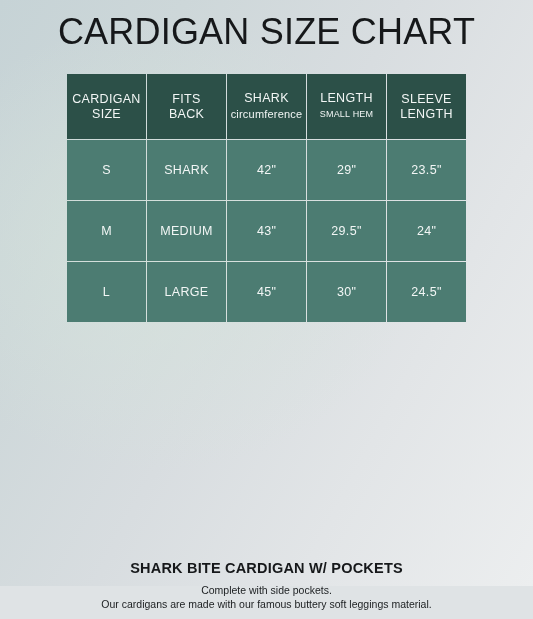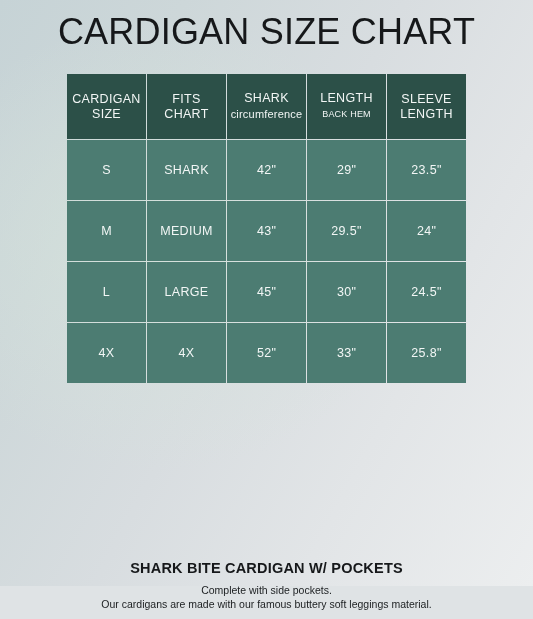--- a/index.html
+++ b/index.html
@@ -110,29 +110,29 @@
 
   <table class="size-table">
     <thead>
       <tr>
         <th>
           <span class="th-main">CARDIGAN</span>
           <span class="th-main">SIZE</span>
         </th>
         <th>
           <span class="th-main">FITS</span>
-          <span class="th-main">CHART</span>
+          <span class="th-main">BACK</span>
         </th>
         <th>
           <span class="th-main">SHARK</span>
           <span class="th-sub">circumference</span>
         </th>
         <th>
           <span class="th-main">LENGTH</span>
-          <span class="th-sub upper">BACK HEM</span>
+          <span class="th-sub upper">SMALL HEM</span>
         </th>
         <th>
           <span class="th-main">SLEEVE</span>
           <span class="th-main">LENGTH</span>
         </th>
       </tr>
     </thead>
     <tbody>
       <tr>
         <td>S</td>
@@ -148,27 +148,20 @@
         <td>29.5"</td>
         <td>24"</td>
       </tr>
       <tr>
         <td>L</td>
         <td>LARGE</td>
         <td>45"</td>
         <td>30"</td>
         <td>24.5"</td>
       </tr>
-      <tr>
-        <td>4X</td>
-        <td>4X</td>
-        <td>52"</td>
-        <td>33"</td>
-        <td>25.8"</td>
-      </tr>
     </tbody>
   </table>
 
   <div class="footer">
     <div class="footer-title">SHARK BITE CARDIGAN W/ POCKETS</div>
     <div class="footer-line">Complete with side pockets.</div>
     <div class="footer-line">Our cardigans are made with our famous buttery soft leggings material.</div>
   </div>
 
 </div>

